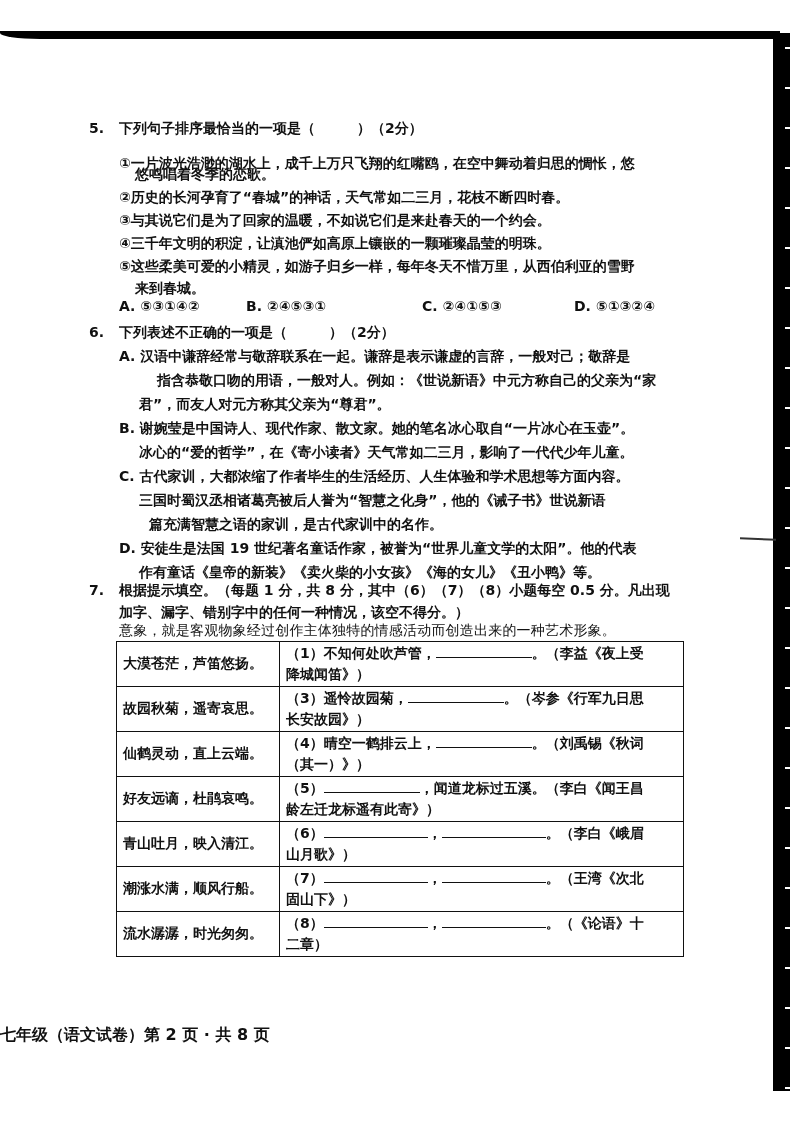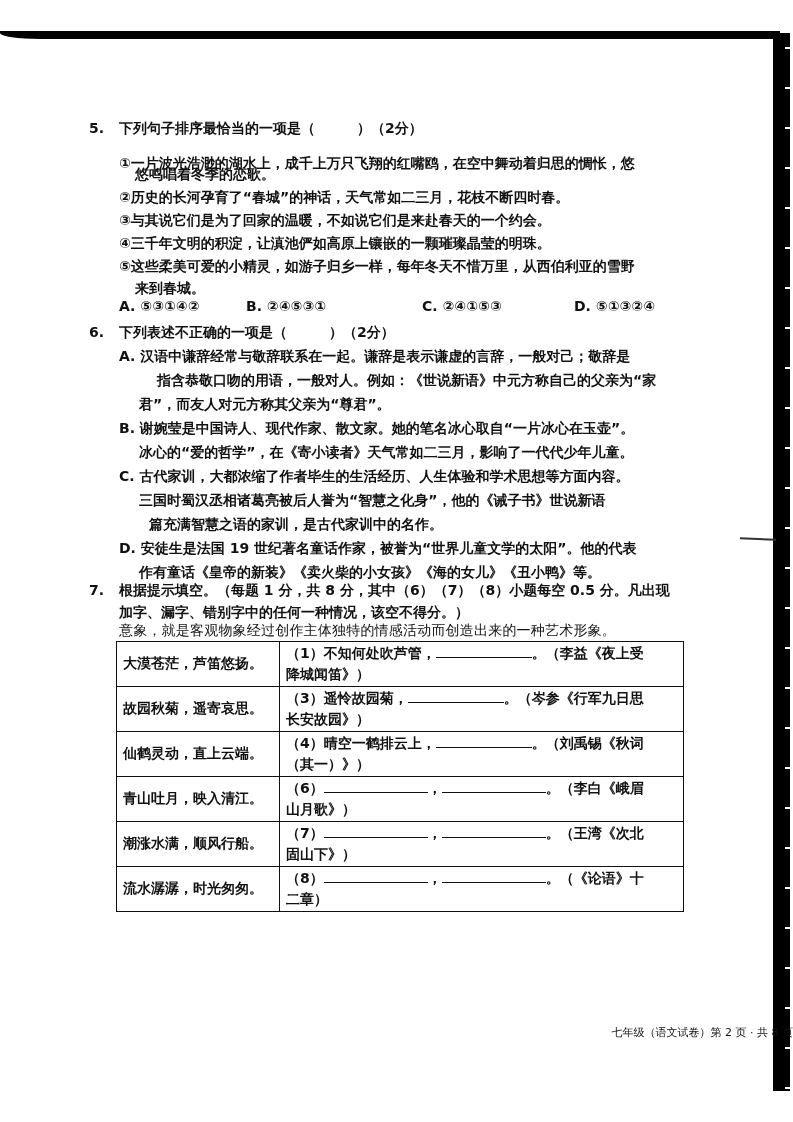--- a/index.html
+++ b/index.html
@@ -34,21 +34,21 @@
   .lead { position: absolute; left: 119px; top: 622px; font-size: 14px; font-weight: normal; letter-spacing: 0.2px; }
   table.poem {
     position: absolute; left: 116px; top: 641px; width: 568px;
     border-collapse: collapse; font-size: 14px; font-weight: bold;
   }
   table.poem td { border: 1.5px solid #111; padding: 0 6px; vertical-align: middle; height: 44px; }
   td.c1 { width: 150px; white-space: nowrap; }
   td.c2 { line-height: 21px; padding: 1px 6px; }
   .blank { display: inline-block; border-bottom: 1.3px solid #111; width: 96px; height: 14px; vertical-align: baseline; }
   .blank.w2 { width: 104px; }
-  .footer { position: absolute; top: 1025px; left: 0; width: 793px; text-align: right; font-size: 11px; font-weight: normal; }
+  .footer { position: absolute; top: 1025px; left: 0; width: 793px; text-align: left; font-size: 16px; font-weight: bold; }
 </style>
 </head>
 <body>
 
 <div class="scan-top"></div>
 <div class="scan-right"></div>
 <div class="stray-mark"></div>
 
 <div class="page">
 
@@ -102,20 +102,24 @@
           </tr>
           <tr>
             <td class="c1">故园秋菊，遥寄哀思。</td>
             <td class="c2"><span>（3）遥怜故园菊，</span><span class="blank"></span><span>。（岑参《行军九日思</span><br><span>长安故园》）</span></td>
           </tr>
           <tr>
             <td class="c1">仙鹤灵动，直上云端。</td>
             <td class="c2"><span>（4）晴空一鹤排云上，</span><span class="blank"></span><span>。（刘禹锡《秋词</span><br><span>（其一）》）</span></td>
           </tr>
           <tr>
+            <td class="c1">好友远谪，杜鹃哀鸣。</td>
+            <td class="c2"><span>（5）</span><span class="blank"></span><span>，闻道龙标过五溪。（李白《闻王昌</span><br><span>龄左迁龙标遥有此寄》）</span></td>
+          </tr>
+          <tr>
             <td class="c1">青山吐月，映入清江。</td>
             <td class="c2"><span>（6）</span><span class="blank w2"></span><span>，</span><span class="blank w2"></span><span>。（李白《峨眉</span><br><span>山月歌》）</span></td>
           </tr>
           <tr>
             <td class="c1">潮涨水满，顺风行船。</td>
             <td class="c2"><span>（7）</span><span class="blank w2"></span><span>，</span><span class="blank w2"></span><span>。（王湾《次北</span><br><span>固山下》）</span></td>
           </tr>
           <tr>
             <td class="c1">流水潺潺，时光匆匆。</td>
             <td class="c2"><span>（8）</span><span class="blank w2"></span><span>，</span><span class="blank w2"></span><span>。（《论语》十</span><br><span>二章）</span></td>

